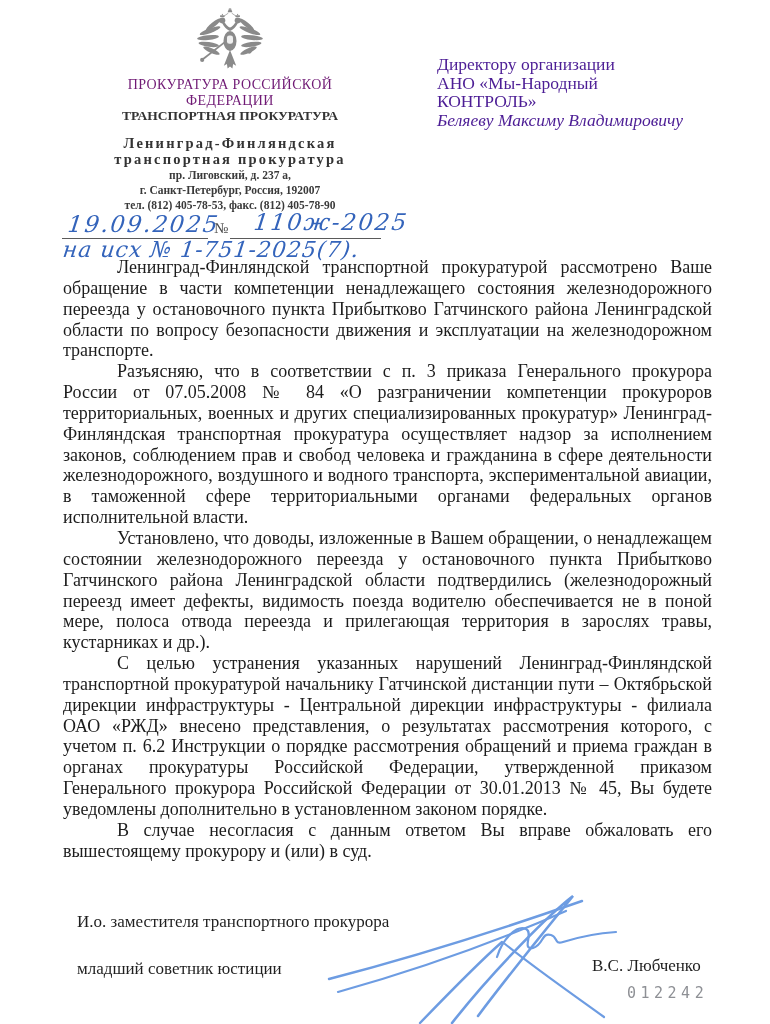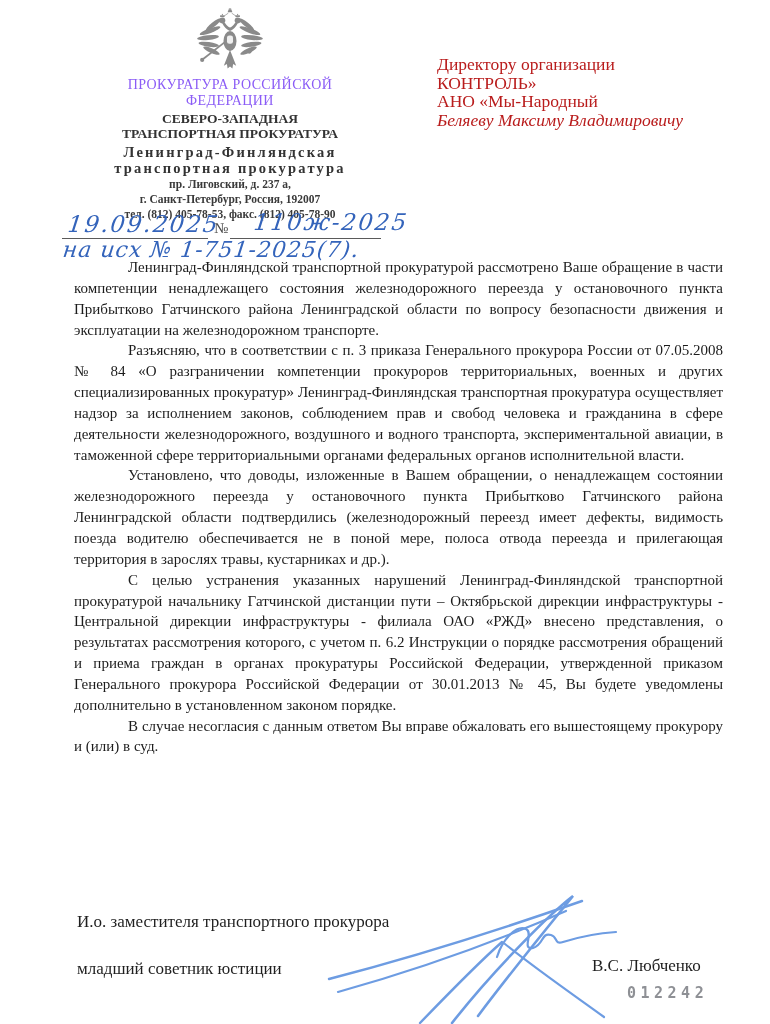--- a/index.html
+++ b/index.html
@@ -11,60 +11,60 @@
     color:#1f1f1f;
     overflow:hidden;
   }
 
   
   .letterhead {
     position:absolute; left:84px; top:8px; width:292px;
     text-align:center; color:#3a3a3a;
   }
   .coat { display:block; margin:0 auto 3px auto; }
-  .lh-org   { font-size:14px; line-height:15.5px; letter-spacing:0.4px; color:#8b5cf6; }
+  .lh-org   { font-size:14px; line-height:15.5px; letter-spacing:0.4px; color:#701a75; }
   .lh-div   { font-weight:bold; font-size:13.5px; line-height:15px; margin-top:3px; color:#333; }
-  .lh-off   { font-weight:bold; font-size:14.5px; line-height:16px; letter-spacing:2.2px; margin-top:3px; color:#333; }
+  .lh-off   { font-weight:bold; font-size:14.5px; line-height:16px; letter-spacing:2.2px; margin-top:12px; color:#333; }
   .lh-addr  { font-weight:bold; font-size:11.5px; line-height:13px; margin-top:2px; color:#3a3a3a; }
   .lh-addr:first-of-type { margin-top:4px; }
 
   
-  .recipient { position:absolute; left:437px; top:55px; width:300px; font-size:17.5px; line-height:18.5px; color:#b91c1c; }
+  .recipient { position:absolute; left:437px; top:55px; width:300px; font-size:17.5px; line-height:18.5px; color:#4c1d95; }
   .recipient-name  { margin-top:0;font-style:italic; }
   .recipient-email { margin-top:14px; }
 
   
   .uline { position:absolute; height:0; border-top:1.5px solid #5a5a5a; }
   .u1 { left:62px;  top:238px; width:146px; }
   .u2 { left:230px; top:238px; width:151px; }
   .hand {
     font-family:"DejaVu Serif", serif; font-style:italic;
     color:#3464bb; display:inline-block; transform:skewX(-7deg);
     white-space:nowrap;
   }
   .ref-date  { position:absolute; left:68px;  top:211px; font-size:23px; letter-spacing:2px; }
   .ref-no    { position:absolute; left:214px; top:220px; font-size:15px; color:#4a4a4a; }
   .ref-num   { position:absolute; left:254px; top:209px; font-size:23px; letter-spacing:2px; }
   .ref-reply { position:absolute; left:63px;  top:237px; font-size:22px; letter-spacing:1px; }
 
   
   .body-text {
-    position:absolute; left:74px; top:257px; width:649px;
-    font-size:15px; line-height:20.85px; text-align:justify; color:#1c1c1c;
+    position:absolute; left:63px; top:257px; width:649px;
+    font-size:18px; line-height:20.85px; text-align:justify; color:#1c1c1c;
   }
   .body-text p { margin:0; text-indent:54px; }
 
   
   .sig-pos1 { position:absolute; left:77px;  top:912px; font-size:17px; }
   .sig-pos2 { position:absolute; left:77px;  top:959px; font-size:17px; }
   .sig-name { position:absolute; left:592px; top:956px; font-size:17px; }
   .stamp {
     position:absolute; left:627px; top:984px;
     font-family:"DejaVu Sans Mono", monospace;
-    color:#8e9095; font-size:15px; letter-spacing:4.5px;font-weight:bold;
+    color:#8e9095; font-size:15px; letter-spacing:4.5px;
   }
   .sig-svg { position:absolute; left:0; top:0; pointer-events:none; }
 </style>
 </head>
 <body>
 
 <div class="page">
 
   <div class="letterhead">
     <svg class="coat" width="70" height="66" viewBox="0 0 100 96">
@@ -106,33 +106,32 @@
 
         <path d="M42 50 L10 75" stroke="#8a8a8a" stroke-width="2.6" fill="none"></path>
         <circle cx="9.5" cy="75.5" r="3"></circle>
 
         <circle cx="78" cy="63" r="3.6"></circle>
         <rect x="77.4" y="57.6" width="1.2" height="2.6"></rect>
       </g>
     </svg>
     <div class="lh-org">ПРОКУРАТУРА РОССИЙСКОЙ</div>
     <div class="lh-org">ФЕДЕРАЦИИ</div>
-    <div class="lh-div">СЕВЕРО-ЗАПАДНАЯ</div>
     <div class="lh-div" style="margin-top:0;">ТРАНСПОРТНАЯ ПРОКУРАТУРА</div>
     <div class="lh-off">Ленинград-Финляндская</div>
     <div class="lh-off" style="margin-top:0;">транспортная прокуратура</div>
     <div class="lh-addr">пр. Лиговский, д. 237 а,</div>
     <div class="lh-addr">г. Санкт-Петербург, Россия, 192007</div>
     <div class="lh-addr">тел. (812) 405-78-53, факс. (812) 405-78-90</div>
   </div>
 
   <div class="recipient">
     <div>Директору организации</div>
+    <div>АНО «Мы-Народный</div>
     <div>КОНТРОЛЬ»</div>
-    <div>АНО «Мы-Народный</div>
     <div class="recipient-name">Беляеву Максиму Владимировичу</div>
   </div>
 
   <div class="uline u1"></div>
   <div class="uline u2"></div>
   <span class="hand ref-date">19.09.2025</span>
   <span class="ref-no">№</span>
   <span class="hand ref-num">110ж-2025</span>
   <span class="hand ref-reply">на исх № 1-751-2025(7).</span>
 

